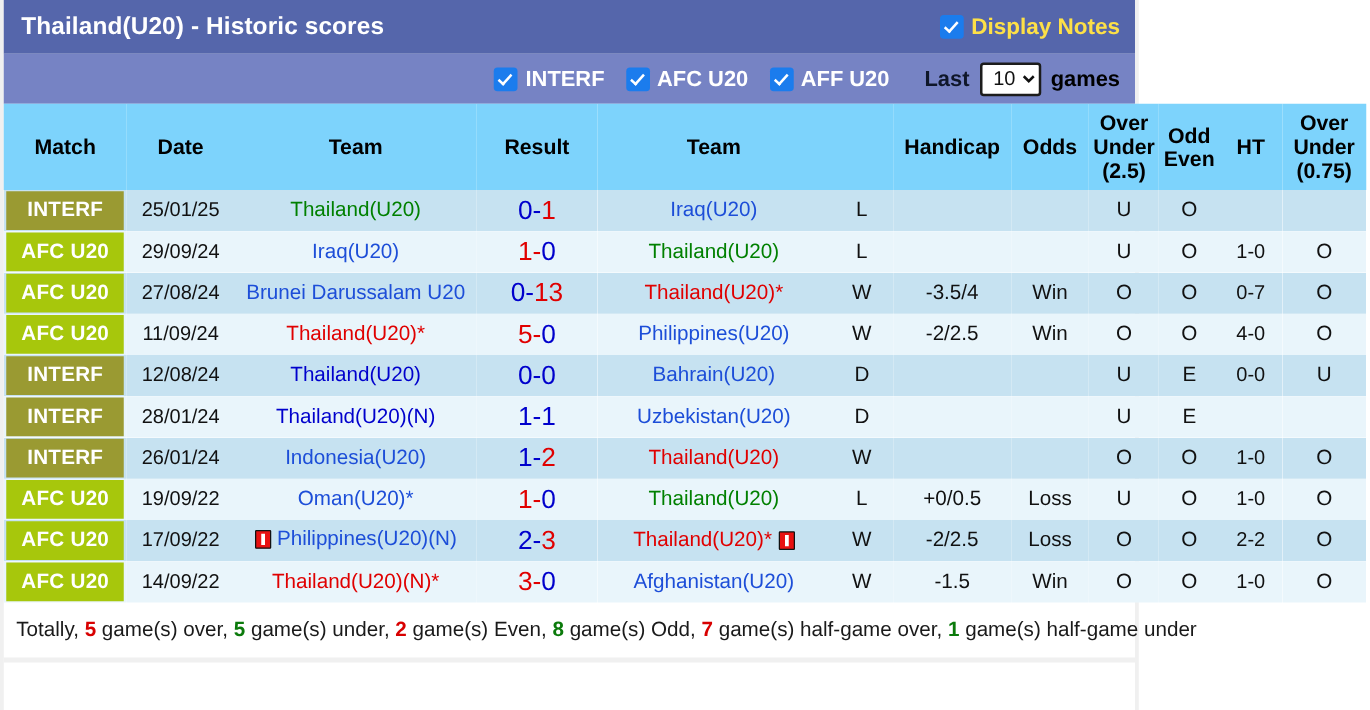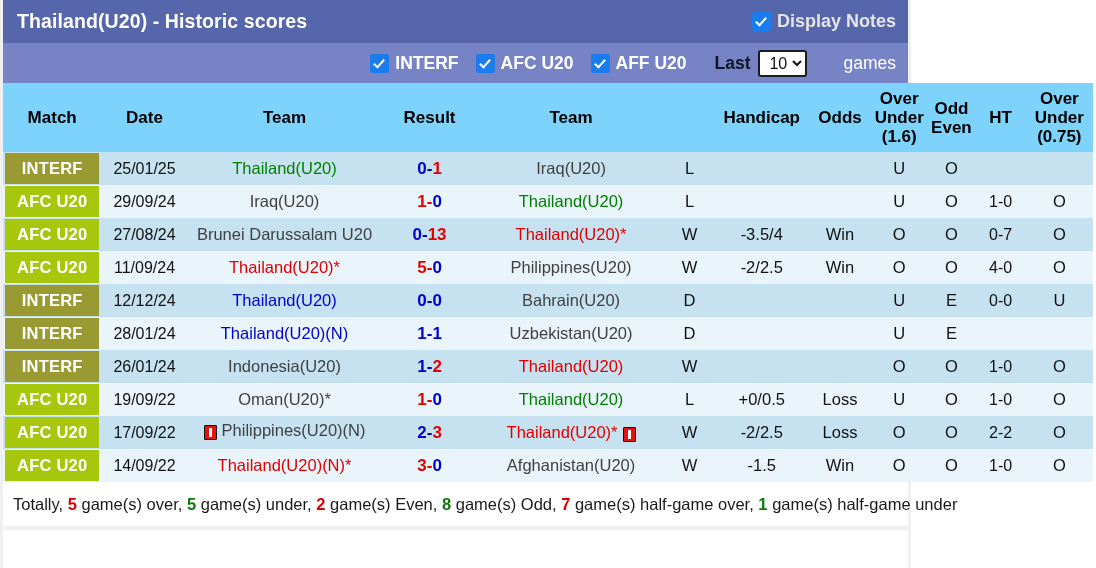--- a/index.html
+++ b/index.html
@@ -29,40 +29,40 @@
     box-sizing:border-box;
     color:#ffffff;
   }
   .title-text{
     font-size:19.5px;font-weight:bold;color:#ffffff;
     letter-spacing:0.1px;
     white-space:nowrap;
   }
   .titlebar .spacer{flex:1 1 auto;}
   .notes-group{display:flex;align-items:center;gap:7px;}
-  .notes-label{font-size:18px;font-weight:bold;color:#e5e5e5;white-space:nowrap;}
+  .notes-label{font-size:18px;font-weight:bold;color:#fde047;white-space:nowrap;}
 
   
   .filterbar{
     background:#7683c4;
     height:40px;
     flex:0 0 40px;
     display:flex;align-items:center;justify-content:flex-end;
     padding:0 12px 0 0;
     box-sizing:border-box;
     color:#ffffff;gap:0;
   }
   .filt{
     display:flex;align-items:center;gap:7px;
     margin-left:18px;
   }
   .filt-label{font-size:17.5px;font-weight:bold;color:#ffffff;white-space:nowrap;}
   .last-group{display:flex;align-items:center;gap:8px;margin-left:28px;}
   .last-word{font-size:17.5px;font-weight:bold;color:#0f172a;}
-  .games-word{font-size:17.5px;font-weight:normal;color:#ffffff;margin-left:28px;}
+  .games-word{font-size:17.5px;font-weight:bold;color:#000000;}
   select.count-select{
     font-family:"Liberation Sans","DejaVu Sans",sans-serif;
     font-size:16px;
     padding:1px 2px 1px 5px;
     border:2px solid #1c1c1c;
     border-radius:3px;
     background:#ffffff;color:#111111;
     height:27px;
     box-sizing:border-box;
     outline:none;
@@ -120,28 +120,28 @@
     display:flex;align-items:center;justify-content:center;
     height:31px;
     color:#ffffff;font-weight:bold;font-size:16.5px;
     letter-spacing:0.2px;
   }
   .badge.interf{background:#9a9a32;}
   .badge.afc{background:#a7c70c;}
 
   td.date{font-size:16px;color:#1a1a1a;}
   td.team{font-size:16.5px;}
-  td.result{font-weight:bold;font-size:17px;}
+  td.result{font-weight:normal;font-size:21px;}
   td.wl{font-size:16.5px;}
   td.ht{font-size:16px;}
 
   .c-red{color:#e00000;}
   .c-blue{color:#0000cc;}
   .c-green{color:#008000;}
-  .c-black{color:#404040;}
+  .c-black{color:#1d4ed8;}
   .c-ou-o{color:#d81414;}
   .c-ou-u{color:#068306;}
   .c-oe-o{color:#068306;}
   .c-oe-e{color:#e01010;}
 
   
   .redcard{
     display:inline-block;
     width:13px;height:15px;
     background:#e81010;
@@ -149,21 +149,21 @@
     border-radius:1px;
     position:relative;
     vertical-align:-2px;
     box-sizing:border-box;
   }
   .redcard::after{
     content:"";position:absolute;
     left:50%;top:2px;margin-left:-1.5px;
     width:3px;height:9px;background:#ffffff;
   }
-  .team-inner{display:inline-flex;align-items:flex-end;gap:5px;justify-content:center;}
+  .team-inner{display:inline-flex;align-items:center;gap:5px;justify-content:center;}
 
   
   .summary{
     padding:7px 10px 4px 10px;
     font-size:16.5px;
     color:#1a1a1a;
     line-height:1.88;
   }
   .summary .line{white-space:nowrap;}
   .summary b{font-weight:bold;}
@@ -231,21 +231,21 @@
           <th>Date</th>
           <th>Team</th>
           <th>Result</th>
           <th>Team</th>
           <th></th>
           <th>Handicap</th>
           <th>Odds</th>
           <th>
             <span>Over</span><br>
             <span>Under</span><br>
-            <span>(1.6)</span>
+            <span>(2.5)</span>
           </th>
           <th>
             <span>Odd</span><br>
             <span>Even</span>
           </th>
           <th>HT</th>
           <th>
             <span>Over</span><br>
             <span>Under</span><br>
             <span>(0.75)</span>
@@ -330,21 +330,21 @@
             <td class="c-red">Win</td>
             <td class="c-ou-o">O</td>
             <td class="c-oe-o">O</td>
             <td class="ht c-black">4-0</td>
             <td class="c-ou-o">O</td>
           </tr>
           <tr class="odd">
             <td class="badge-cell">
               <div class="badge interf">INTERF</div>
             </td>
-            <td class="date">12/12/24</td>
+            <td class="date">12/08/24</td>
             <td class="team"><span class="team-inner">
                 <span class="c-blue">Thailand(U20)</span>
               </span></td>
             <td class="result"><span class="c-blue">0</span><span class="c-blue">-</span><span class="c-blue">0</span></td>
             <td class="team"><span class="team-inner">
                 <span class="c-black">Bahrain(U20)</span>
               </span></td>
             <td class="wl c-blue">D</td>
             <td class="c-black"></td>
             <td class="c-black"></td>

